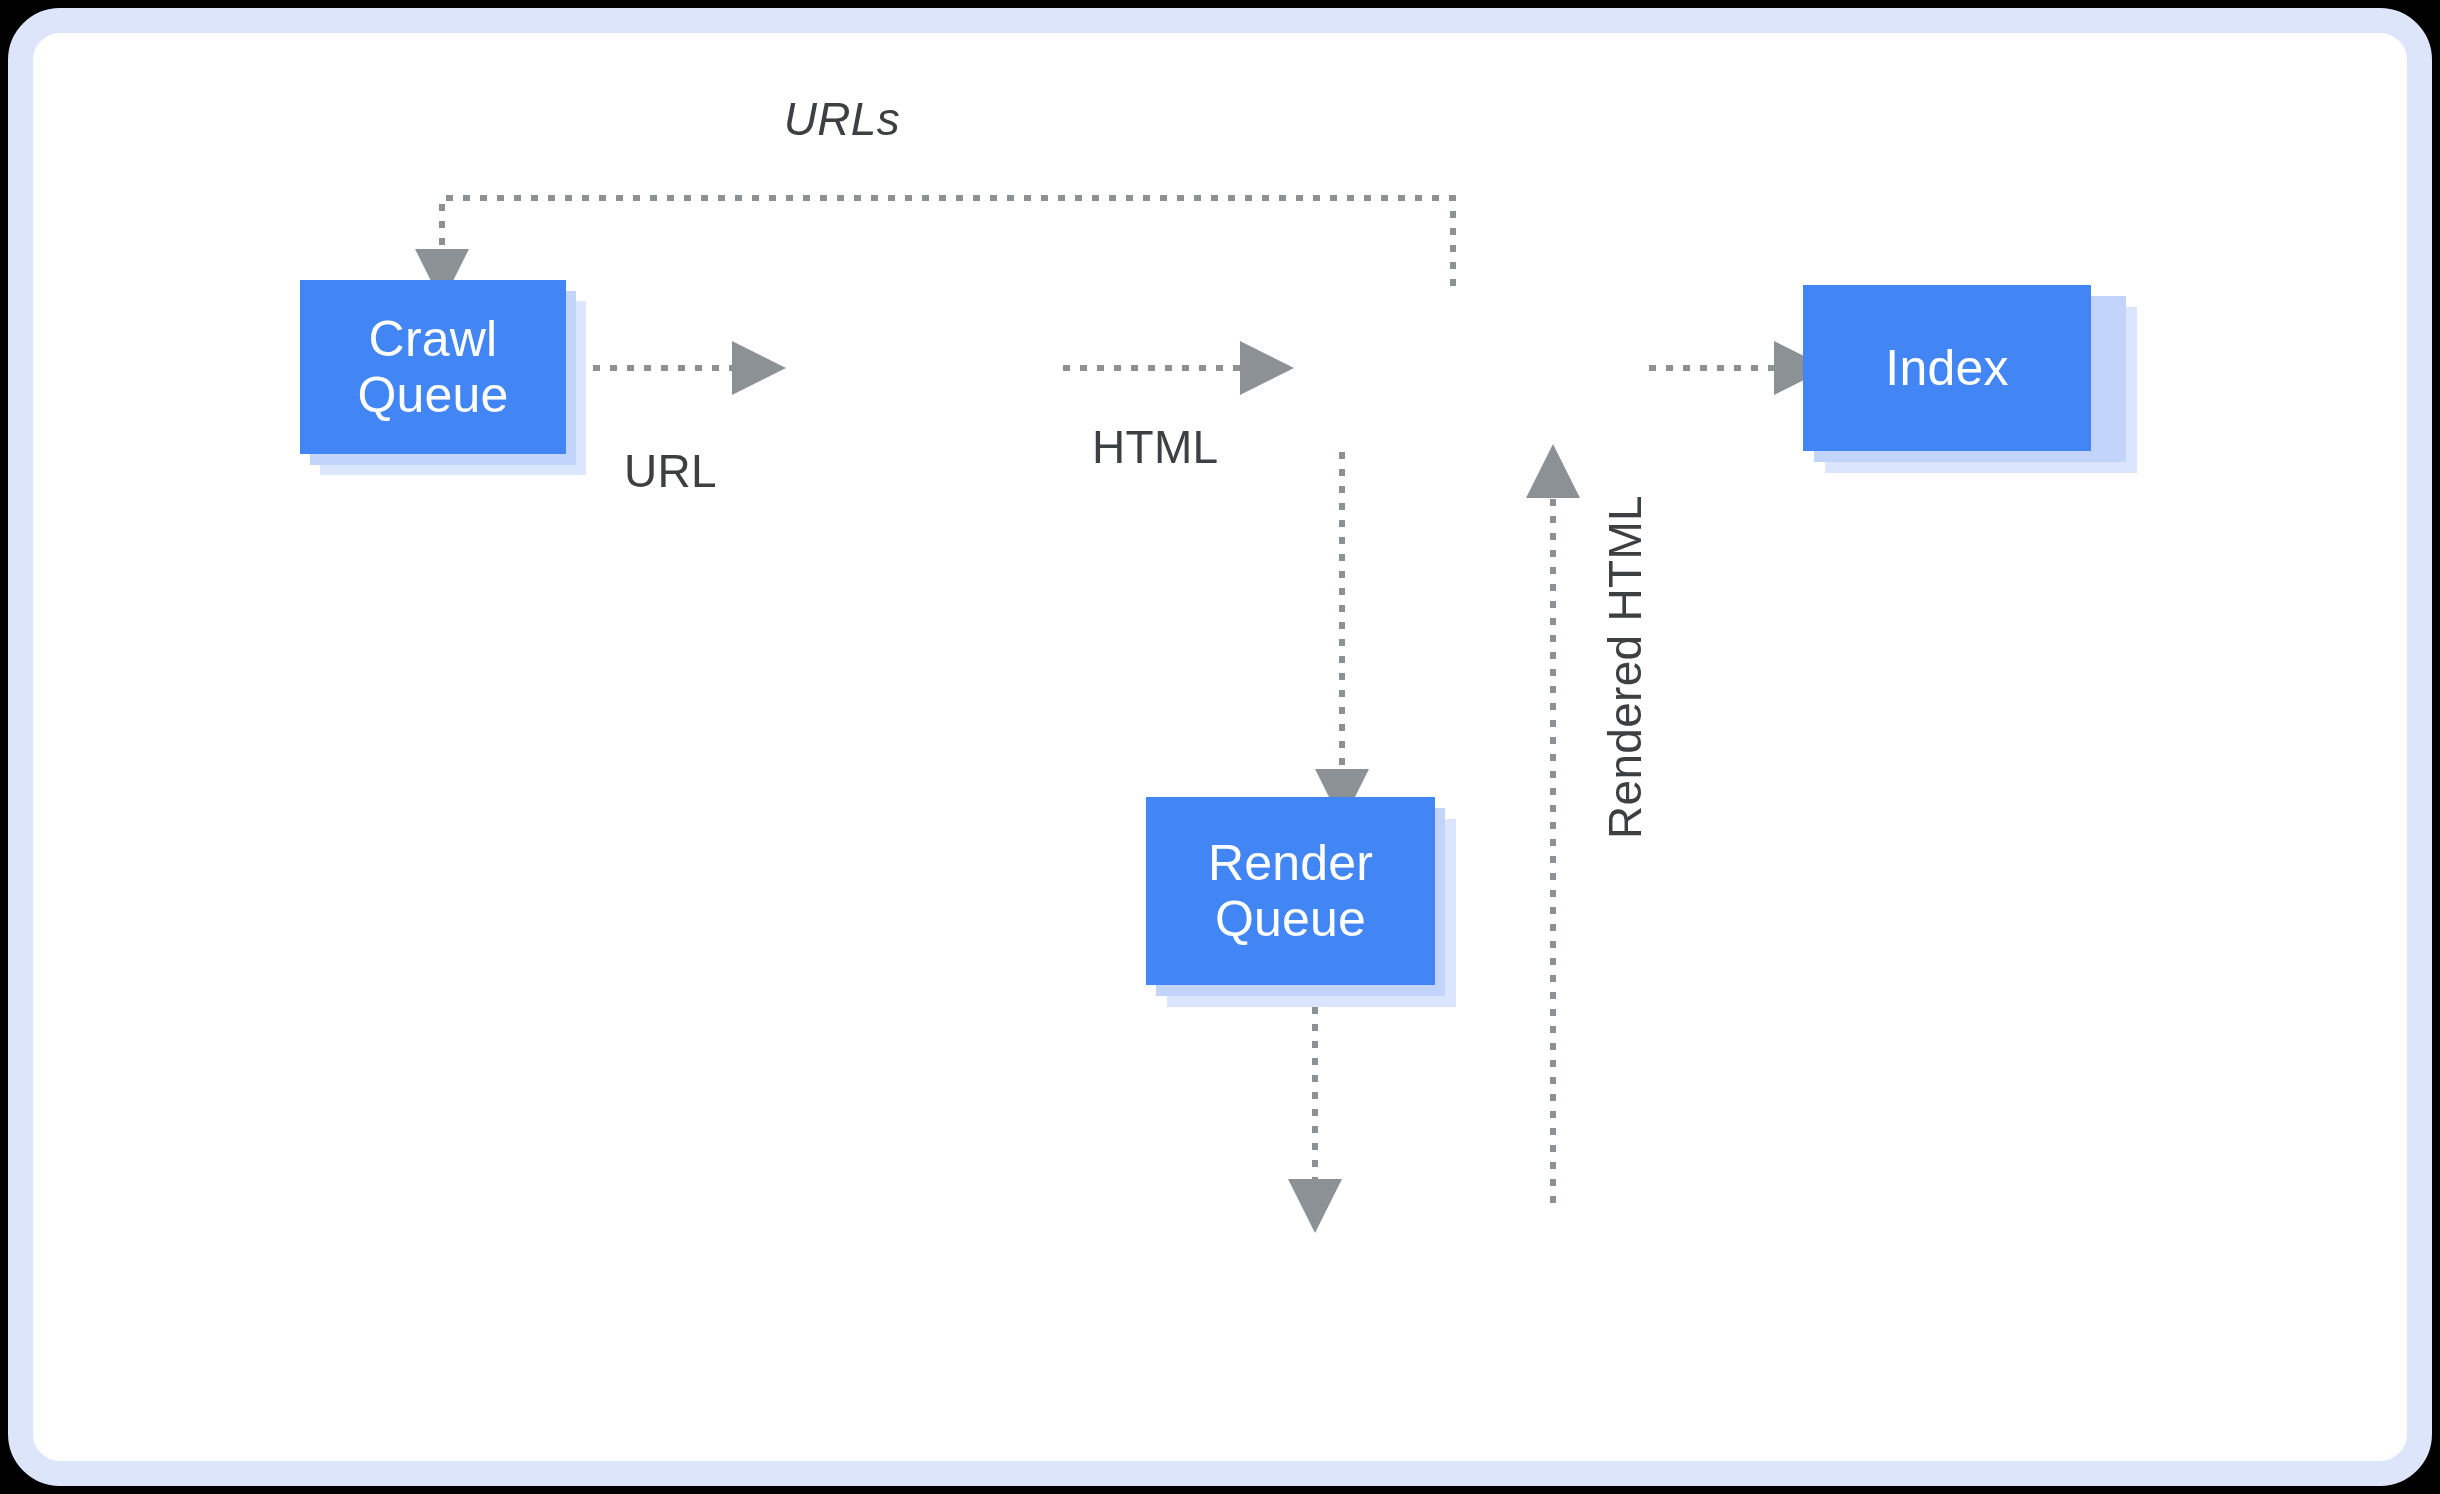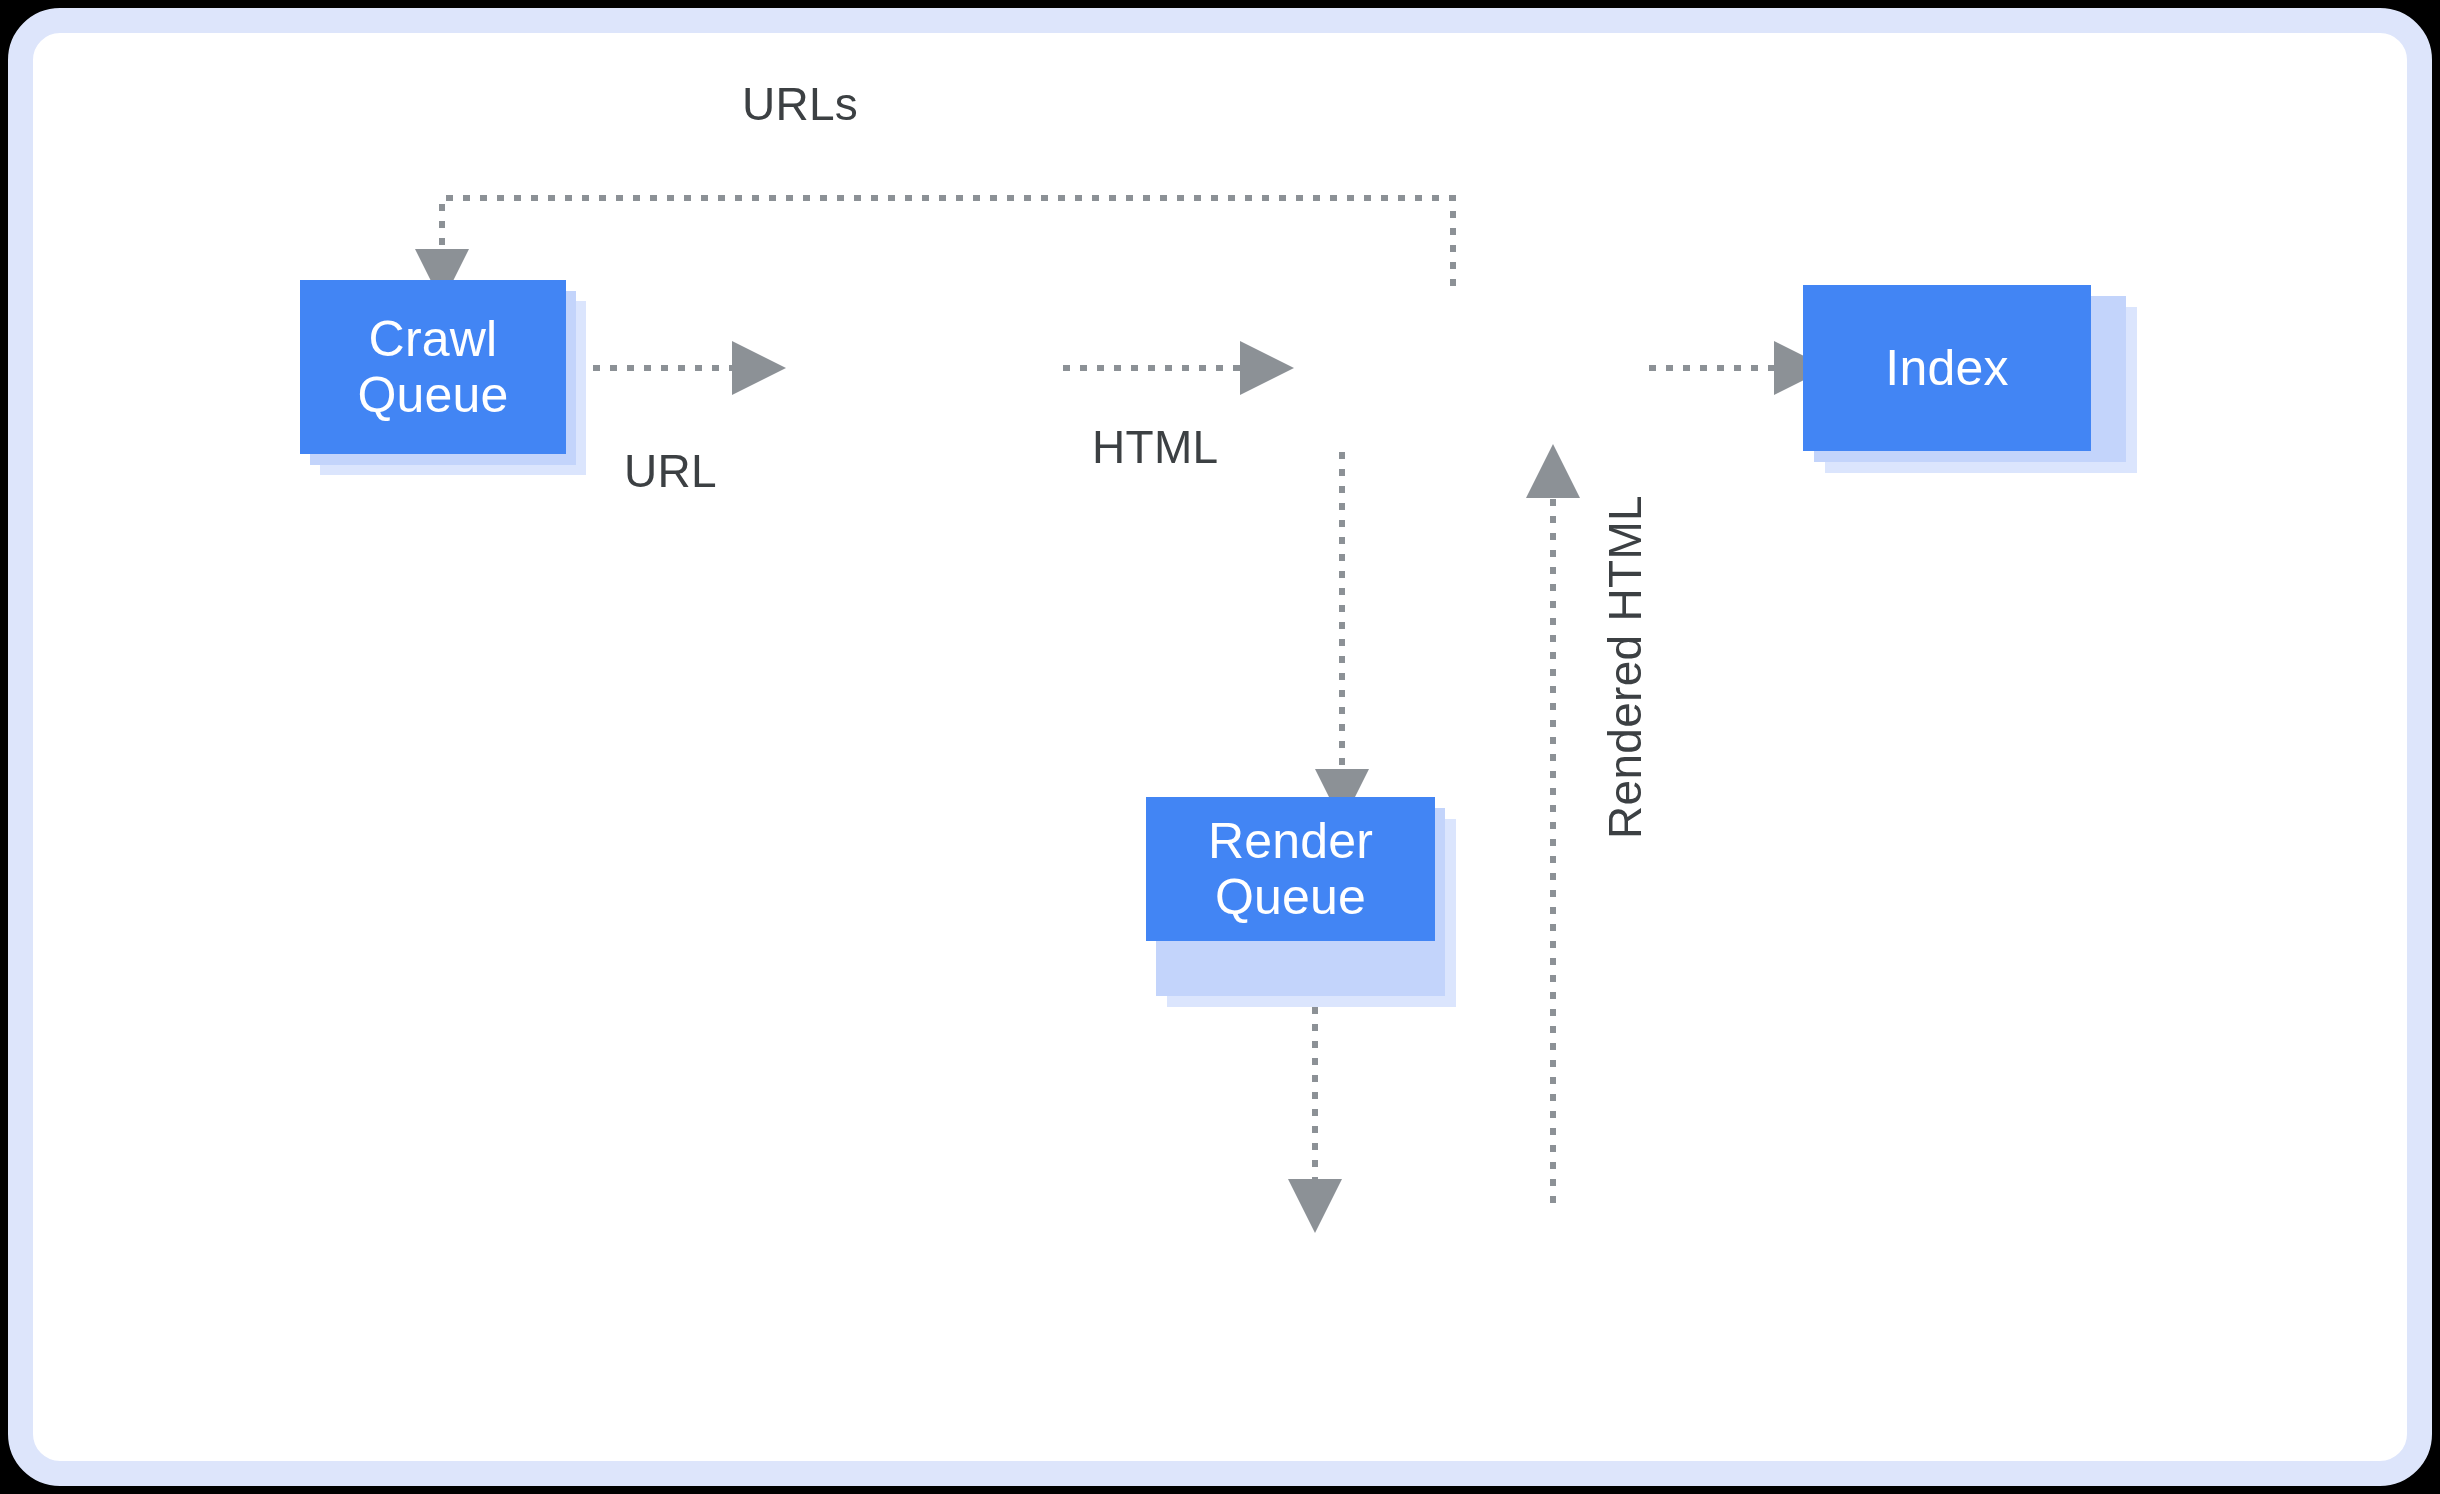--- a/index.html
+++ b/index.html
@@ -58,40 +58,40 @@
     background: #c3d4fb;
     z-index: 4;
   }
   .shadow2 { background: #dbe5fd; z-index: 3; }
 
   
   #node-crawl-queue   { left: 300px;  top: 280px;  width: 266px; height: 174px; font-size: 50px; }
   #node-crawler       { left: 762px;  top: 282px;  width: 300px; height: 173px; font-size: 50px; }
   #node-processing    { left: 1268px; top: 283px;  width: 380px; height: 167px; font-size: 50px; }
   #node-index         { left: 1803px; top: 285px;  width: 288px; height: 166px; font-size: 50px; }
-  #node-render-queue  { left: 1146px; top: 797px;  width: 289px; height: 144px; font-size: 50px; }
+  #node-render-queue  { left: 1146px; top: 797px;  width: 289px; height: 188px; font-size: 50px; }
   #node-renderer      { left: 1278px; top: 1205px; width: 342px; height: 181px; font-size: 50px; }
 
   #sh-crawl-queue-1  { left: 310px;  top: 291px;  width: 266px; height: 174px; }
   #sh-crawl-queue-2  { left: 320px;  top: 301px;  width: 266px; height: 174px; }
   #sh-index-1        { left: 1814px; top: 296px;  width: 312px; height: 166px; }
   #sh-index-2        { left: 1825px; top: 307px;  width: 312px; height: 166px; }
   #sh-render-queue-1 { left: 1156px; top: 808px;  width: 289px; height: 188px; }
   #sh-render-queue-2 { left: 1167px; top: 819px;  width: 289px; height: 188px; }
 
   
   .edge-label {
     position: absolute;
     color: #3c4043;
     font-size: 46px;
     letter-spacing: 0.3px;
     white-space: nowrap;
     z-index: 7;
   }
-  #label-urls          { left: 700px;  top: 77px;  width: 200px; text-align: center; }
+  #label-urls          { left: 700px;  top: 92px;  width: 200px; text-align: right; font-style: italic; }
   #label-url           { left: 624px;  top: 444px; }
   #label-html          { left: 1092px; top: 420px; }
   #label-rendered-html {
     left: 1415px; top: 640px;
     width: 420px;
     text-align: center;
     transform: rotate(-90deg);
     transform-origin: center center;
   }
 

